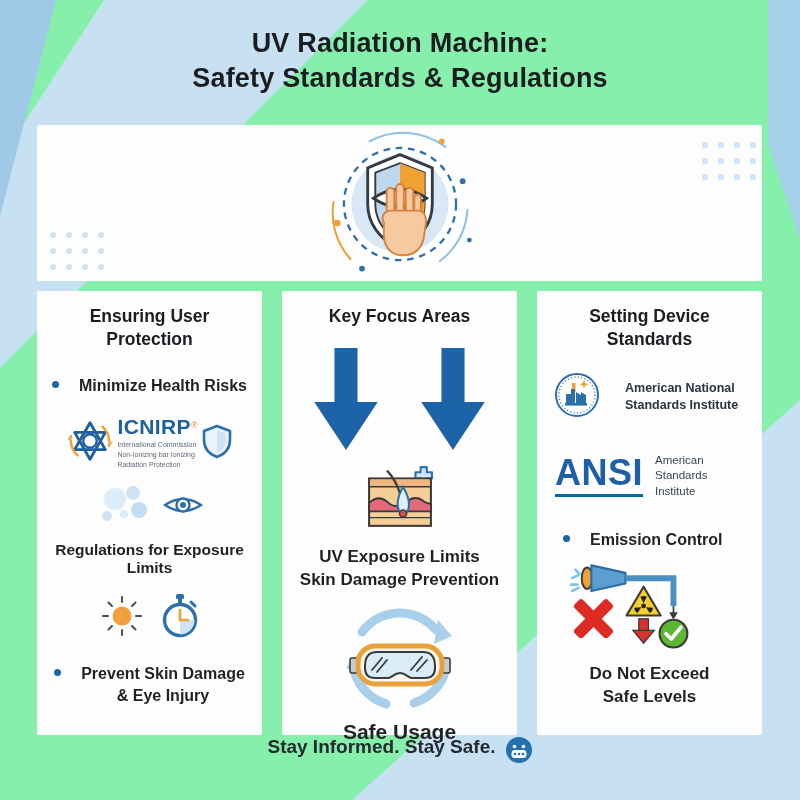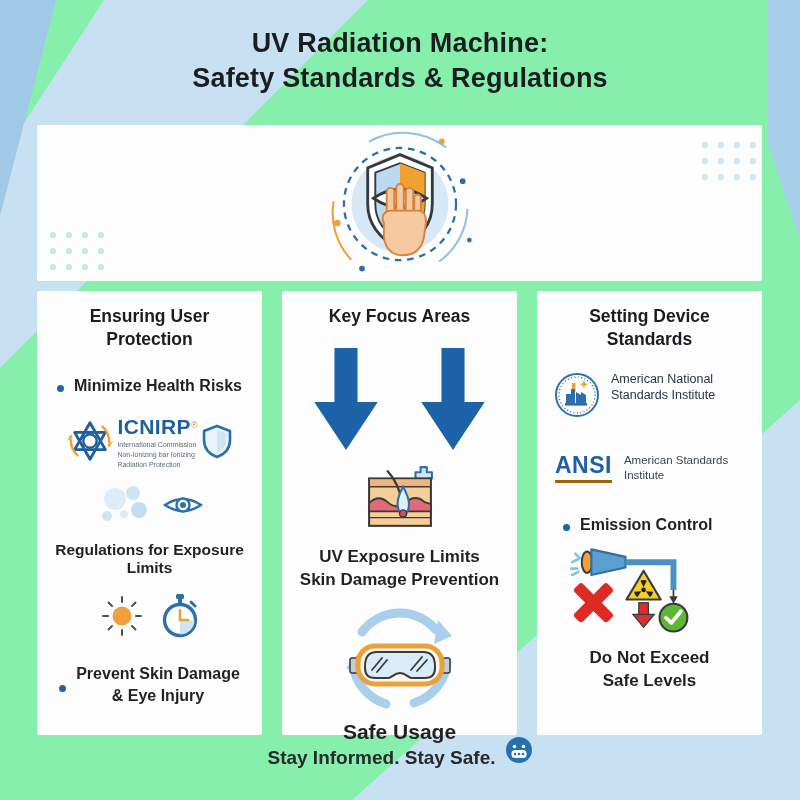--- a/index.html
+++ b/index.html
@@ -27,22 +27,22 @@
   .emblem { position:absolute; left:50%; top:3px; transform:translateX(-50%); }
 
   .col { top:273px; height:444px; display:flex; flex-direction:column; align-items:center; }
   .col-left  { left:37px;  width:225px; }
   .col-mid   { left:282px; width:235px; }
   .col-right { left:537px; width:225px; }
 
   .col-header { margin-top:14px; text-align:center; font-size:17.5px;
     font-weight:bold; color:#1b1d20; line-height:1.3; }
 
-  .bullet-row { display:flex; align-items:center; justify-content:center;
-    gap:10px; font-weight:bold; font-size:16px; color:#1f2124; }
+  .bullet-row { display:flex; align-items:flex-start; justify-content:center;
+    gap:20px; font-weight:bold; font-size:16px; color:#1f2124; }
   .bullet-dot { width:7px; height:7px; border-radius:50%; background:#1d64a8;
     margin-top:6px; flex:0 0 auto; }
   .bullet-text { text-align:center; line-height:1.35; }
 
   .icnirp-row { display:flex; align-items:center; gap:4px; margin-top:20px; }
   .icnirp-name { font-size:21px; font-weight:bold; color:#1f5f9f; letter-spacing:.4px; line-height:1; }
   .icnirp-reg { font-size:9px; color:#e98b2a; vertical-align:super; }
   .icnirp-sub { font-size:7px; color:#5d6b78; line-height:1.4; margin-top:2px; }
 
   .blobs-row { display:flex; align-items:center; justify-content:center; gap:10px; margin-top:14px; }
@@ -51,34 +51,34 @@
   .icons-row { display:flex; align-items:center; justify-content:center; gap:16px; margin-top:16px; }
   .mt20 { margin-top:20px; } .mt24 { margin-top:24px; }
 
   .arrows-row { display:flex; justify-content:space-between; width:100%;
     padding:0 32px; box-sizing:border-box; margin-top:20px; }
   .cap-uv { margin-top:14px; font-size:17px; line-height:1.35; }
   .cap-safe { margin-top:2px; font-size:21px; }
   .skin-wrap { margin-top:12px; }
   .cycle-wrap { margin-top:10px; }
 
-  .seal-row { display:flex; align-items:flex-start; gap:10px; margin-top:20px;
-    width:100%; padding:0 16px; box-sizing:border-box; }
+  .seal-row { display:flex; align-items:center; gap:24px; margin-top:20px;
+    width:100%; padding:0 16px; box-sizing:border-box;font-weight:bold; }
   .seal-label { font-size:12.5px; color:#2b3440; line-height:1.3; }
   .ansi-row { display:flex; align-items:center; gap:12px; margin-top:30px;
     width:100%; padding:0 18px; box-sizing:border-box; }
-  .ansi-word { font-size:23px; font-weight:bold; color:#1e5fa8; letter-spacing:.5px;
-    line-height:1; padding-bottom:3px; border-bottom:3px solid #a16207; }
+  .ansi-word { font-size:36px; font-weight:bold; color:#1e5fa8; letter-spacing:.5px;
+    line-height:1; padding-bottom:3px; border-bottom:3px solid #0369a1; }
   .ansi-label { font-size:11.5px; color:#3a4550; line-height:1.35; }
   .emission-bullet { margin-top:30px; align-self:flex-start; padding-left:26px; }
   .emission-wrap { margin-top:12px; }
   .cap-limit { margin-top:8px; font-size:17px; line-height:1.35; }
 
   .footer { position:absolute; top:736px; left:0; right:0; display:flex;
-    justify-content:center; align-items:flex-end; gap:9px; font-size:19px;
+    justify-content:center; align-items:flex-start; gap:9px; font-size:19px;
     font-weight:bold; color:#26292d; }
 </style>
 </head>
 <body>
 
 <div class="poster">
   <div class="bg-shape bg-a"></div>
   <div class="bg-shape bg-b"></div>
   <div class="bg-shape bg-c"></div>
   <div class="bg-shape bg-d"></div>

